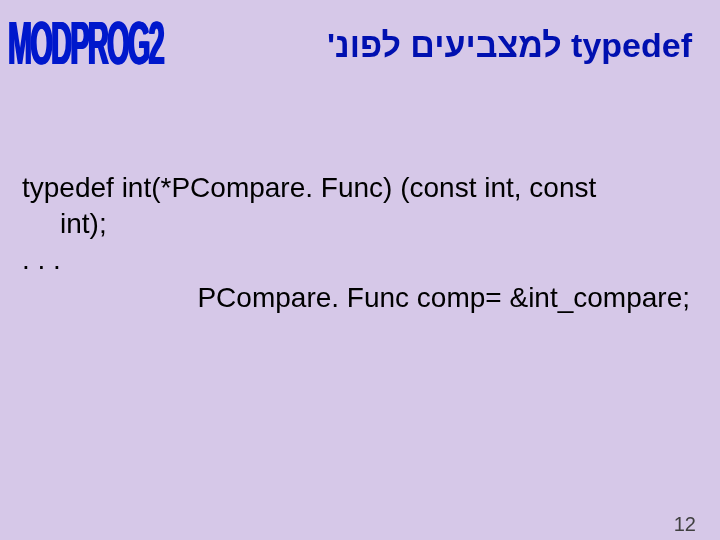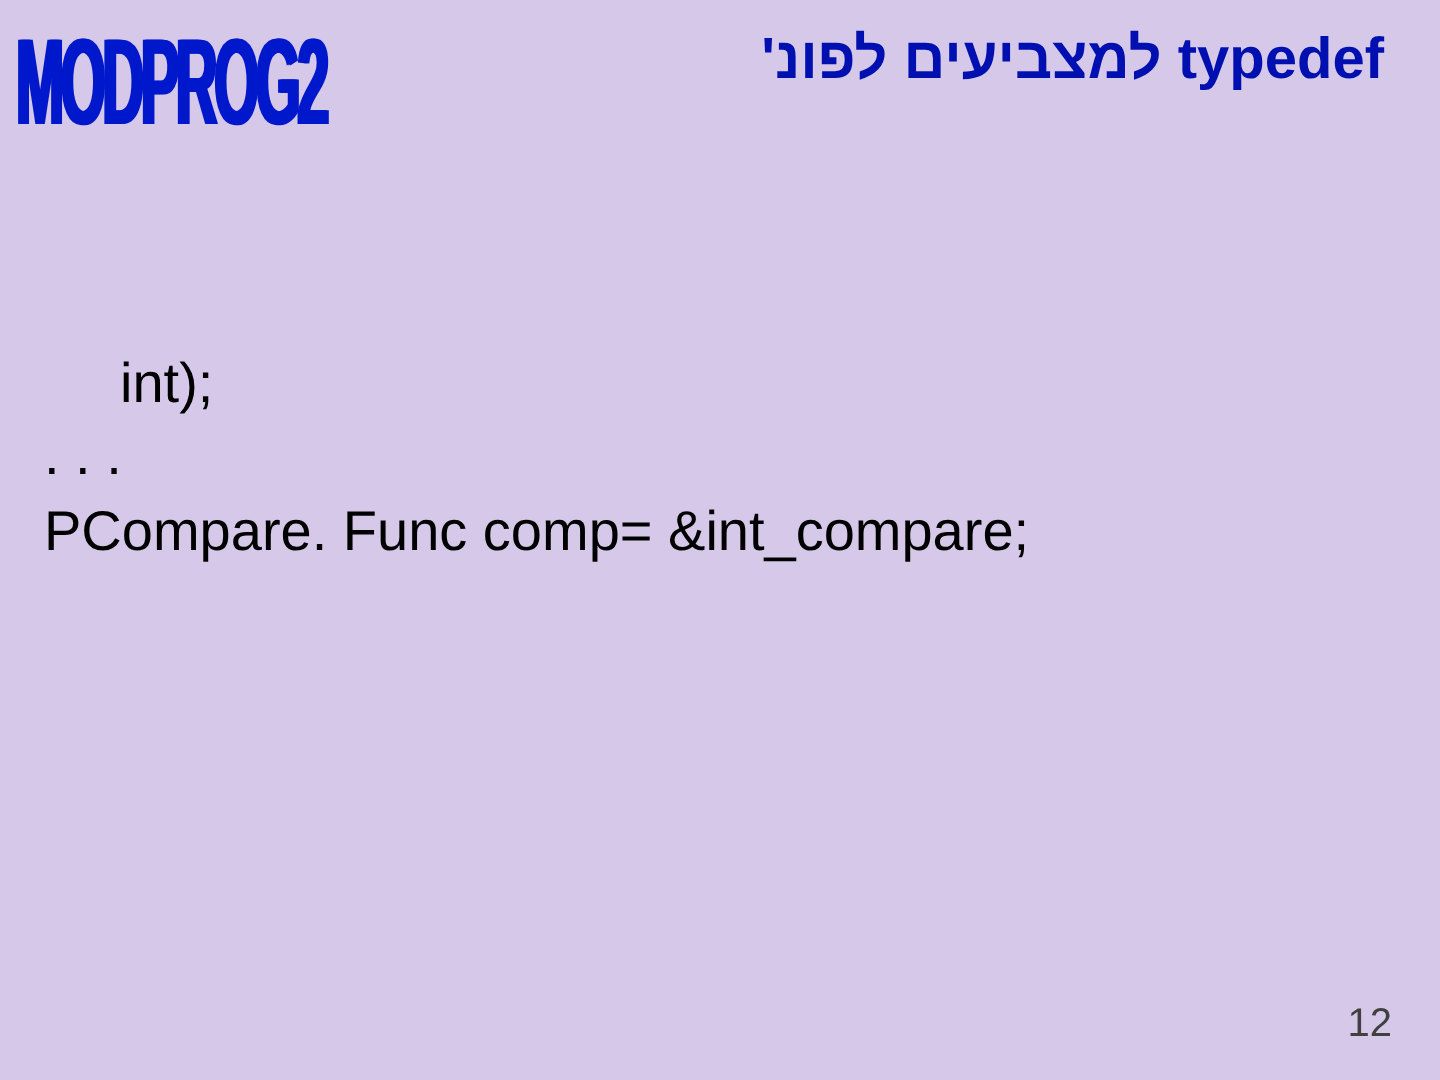--- a/index.html
+++ b/index.html
@@ -19,54 +19,55 @@
   font-weight: 900;
   font-size: 34px;
   letter-spacing: -2px;
   color: #0018cc;
   transform: scaleY(1.8) scaleX(0.85);
   transform-origin: top left;
   text-shadow: 1px 0 #0018cc, -1px 0 #0018cc;
 }
 .title {
   position: absolute;
-  top: 14px;
+  top: 26px;
   right: 28px;
-  font-size: 29px;
+  font-size: 34px;
   font-weight: 700;
   color: #0010b0;
   direction: rtl;
   unicode-bidi: embed;
 }
 .body-text {
   position: absolute;
   top: 172px;
   left: 20px;
   right: 30px;
   font-size: 28px;
   color: #000;
 }
 .body-text .line1 { margin-left: 2px; }
 .body-text .line2 { margin-left: 40px; margin-top: 4px; }
 .body-text .line3 { margin-left: 2px; margin-top: 4px; }
-.body-text .line4 { margin-left: 2px; margin-top: 6px; }
+.body-text .line4 { margin-left: 2px; margin-top: 6px; text-align: right; }
 .page-num {
   position: absolute;
-  bottom: 16px;
+  bottom: 4px;
   right: 24px;
   font-size: 20px;
   color: #404040;
 }
 </style>
 </head>
 <body>
 
 <div class="logo">MODPROG2</div>
 
 <div class="title">typedef למצביעים לפונ'</div>
 
 <div class="body-text">
+  <div class="line1">typedef int(*PCompare. Func) (const int, const</div>
   <div class="line2">int);</div>
   <div class="line3">. . .</div>
   <div class="line4">PCompare. Func comp= &amp;int_compare;</div>
 </div>
 
 <div class="page-num">12</div>
 
 </body></html>

